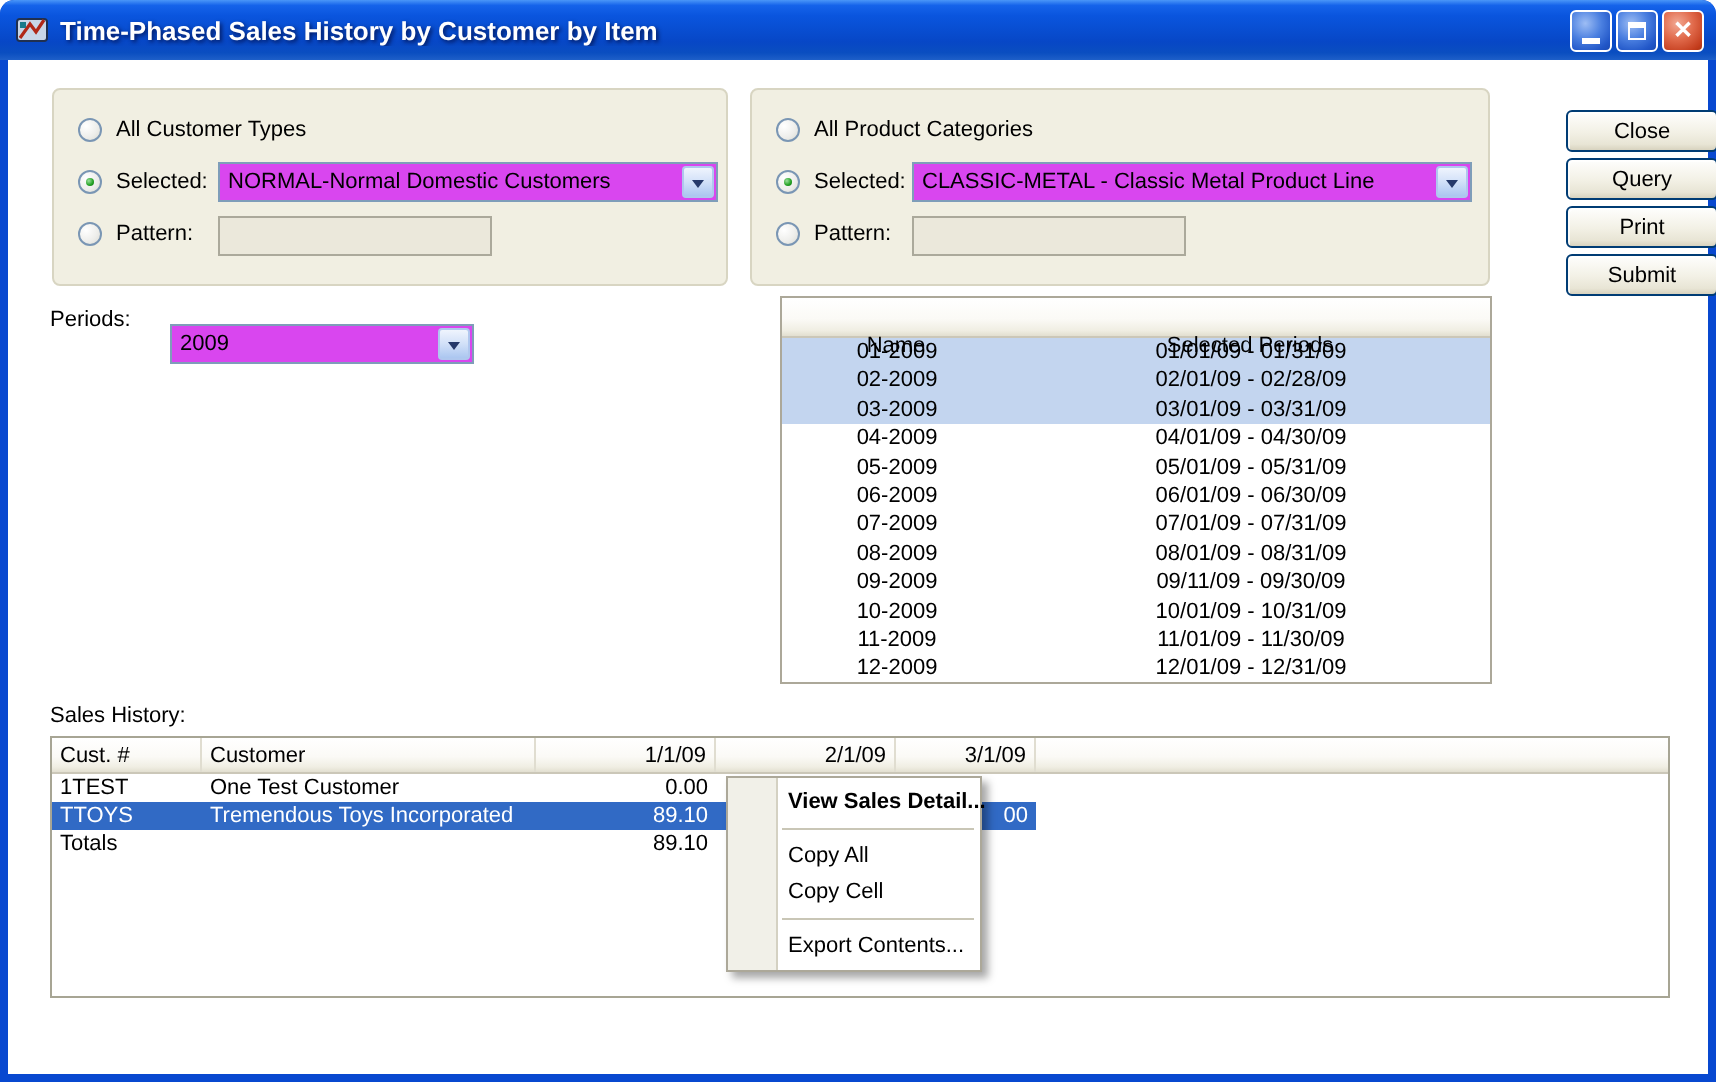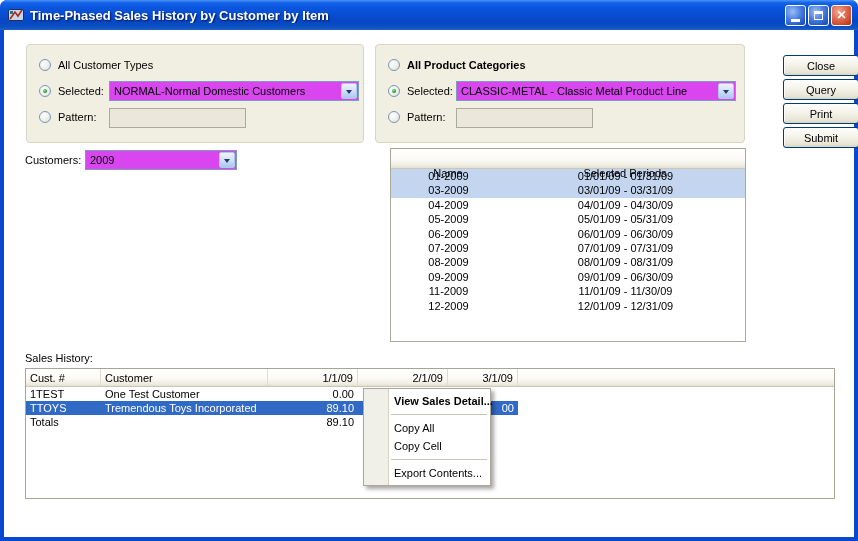--- a/index.html
+++ b/index.html
@@ -51,21 +51,21 @@
   .dinput { position:absolute; height:20px; background:#EBE8DB; border:1px solid #ABA99B;
     font-size:11px; padding:0 4px; color:#555; font-family:inherit; }
 
   .actions { position:absolute; left:751px; top:25px; width:76px; display:flex;
     flex-direction:column; gap:3px;margin-left:28px; }
   .xpbtn { height:21px; border:1px solid #003C74; border-radius:3px; font-family:inherit;
     background:linear-gradient(to bottom,#FEFEFD 0%,#F3F1E6 52%,#E8E5D5 85%,#D8D3BF 100%);
     font-size:11px; color:#000; cursor:pointer; box-shadow:inset 1px 1px 0 rgba(255,255,255,.75); }
 
   .callabel { position:absolute; left:21px; top:124px; font-size:11px; }
-  #calendar-combo { left:81px; top:120px; width:152px; }
+  #calendar-combo { left:81px; top:132px; width:152px; }
 
   
   .periods { position:absolute; left:386px; top:118px; width:356px; height:194px;
     border:1px solid #ACA899; background:#fff; overflow:hidden; }
   .thdr { display:flex; height:20px; font-size:11px;
     background:linear-gradient(to bottom,#FFFFFF 0%,#FBFAF6 55%,#F0EEE3 85%,#E2DFD0 100%);
     border-bottom:1px solid #CBC7B8; }
   .thdr .hcell { display:flex; align-items:center; border-right:1px solid #E0DDD0; }
   .thdr .center { justify-content:center;margin-top:24px; }
   .pc1 { width:115px; flex:0 0 auto; }
@@ -146,21 +146,21 @@
         <span class="drop"></span>
       </div>
       <div class="rrow" style="top:65px;">
         <span class="radio"></span>
         <span>Pattern:</span>
       </div>
       <input class="dinput" style="left: 82px; top: 63px; width: 137px;" disabled="" value="">
     </div>
 
     <div class="group" id="grp-product">
-      <div class="rrow" style="top:13px;font-weight:bold;">
+      <div class="rrow" style="top:13px;">
         <span class="radio"></span>
         <span>All Product Categories</span>
       </div>
       <div class="rrow" style="top:39px;">
         <span class="radio checked"></span>
         <span>Selected:</span>
       </div>
       <div class="combo" style="left:80px; top:36px; width:280px;">
         <span class="combo-text">CLASSIC-METAL - Classic Metal Product Line</span>
         <span class="drop"></span>
@@ -172,37 +172,41 @@
       <input class="dinput" style="left: 80px; top: 63px; width: 137px;" disabled="" value="">
     </div>
 
     <div class="actions">
       <button class="xpbtn">Close</button>
       <button class="xpbtn">Query</button>
       <button class="xpbtn">Print</button>
       <button class="xpbtn">Submit</button>
     </div>
 
-    <span class="callabel">Customers:</span>
+    <span class="callabel">Periods:</span>
     <div class="combo" id="calendar-combo">
       <span class="combo-text">2009</span>
       <span class="drop"></span>
     </div>
 
     <div class="periods">
       <div class="thdr">
         <div class="pc1 hcell center">Name</div>
         <div class="pc2 hcell center">Selected Periods</div>
       </div>
       <div id="periods-body">
           <div class="prow hl">
             <div class="pc1">01-2009</div>
             <div class="pc2">01/01/09 - 01/31/09</div>
           </div>
           <div class="prow hl">
+            <div class="pc1">02-2009</div>
+            <div class="pc2">02/01/09 - 02/28/09</div>
+          </div>
+          <div class="prow hl">
             <div class="pc1">03-2009</div>
             <div class="pc2">03/01/09 - 03/31/09</div>
           </div>
           <div class="prow">
             <div class="pc1">04-2009</div>
             <div class="pc2">04/01/09 - 04/30/09</div>
           </div>
           <div class="prow">
             <div class="pc1">05-2009</div>
             <div class="pc2">05/01/09 - 05/31/09</div>
@@ -214,21 +218,25 @@
           <div class="prow">
             <div class="pc1">07-2009</div>
             <div class="pc2">07/01/09 - 07/31/09</div>
           </div>
           <div class="prow">
             <div class="pc1">08-2009</div>
             <div class="pc2">08/01/09 - 08/31/09</div>
           </div>
           <div class="prow">
             <div class="pc1">09-2009</div>
-            <div class="pc2">09/01/09 - 06/30/09</div>
+            <div class="pc2">09/11/09 - 09/30/09</div>
+          </div>
+          <div class="prow">
+            <div class="pc1">10-2009</div>
+            <div class="pc2">10/01/09 - 10/31/09</div>
           </div>
           <div class="prow">
             <div class="pc1">11-2009</div>
             <div class="pc2">11/01/09 - 11/30/09</div>
           </div>
           <div class="prow">
             <div class="pc1">12-2009</div>
             <div class="pc2">12/01/09 - 12/31/09</div>
           </div>
         </div>

